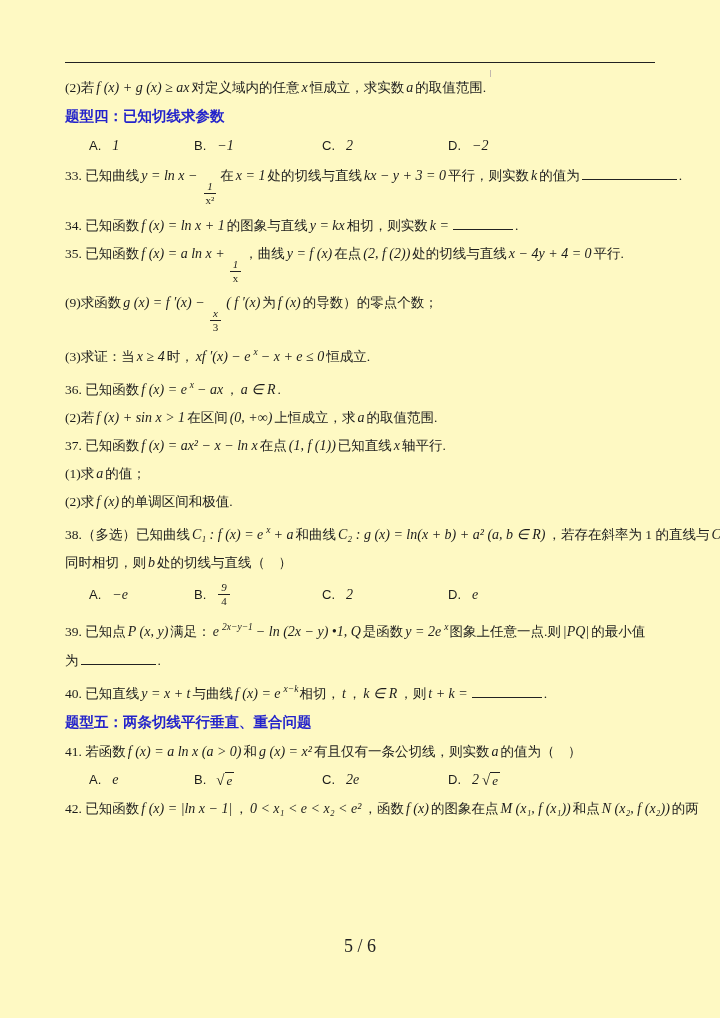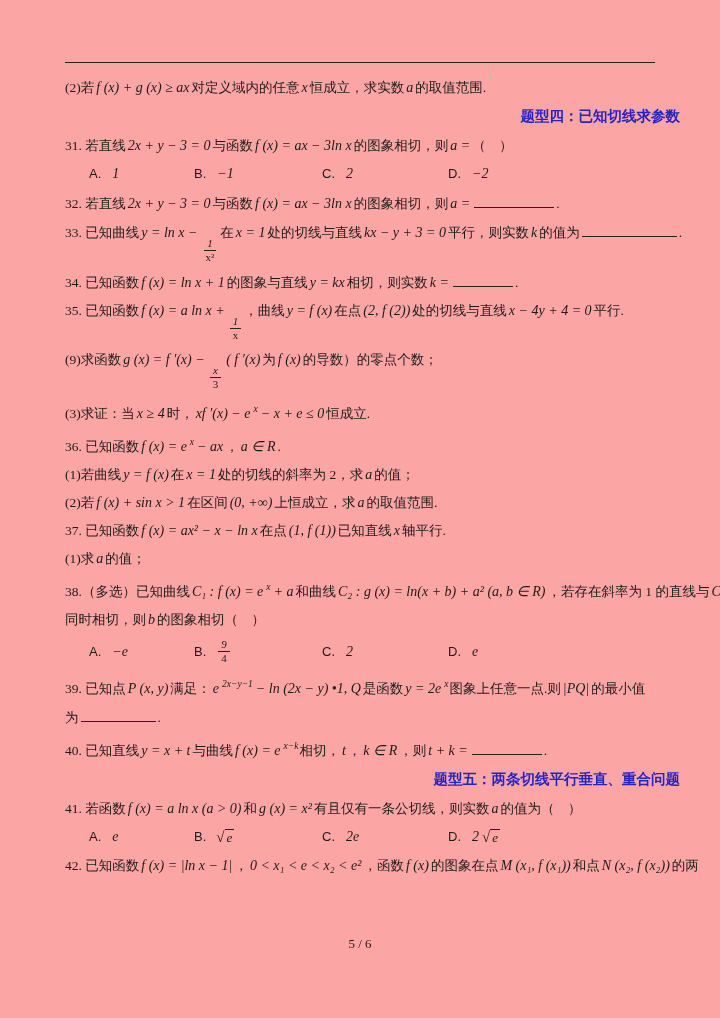--- a/index.html
+++ b/index.html
@@ -1,19 +1,19 @@
 <!DOCTYPE html>
 <html style="--heading-blue: #2323cb;"><head>
 <meta charset="utf-8">
 <style>
   html,body{margin:0;padding:0;background:#ffffff;}
   .page{
     position:relative;
     width:720px;height:1018px;
-    background:#fca5a5;
+    background:#fef9c3;
     font-family:"Liberation Serif", serif;
     color:#1c1c1c;
     overflow:hidden;
   }
   .top-rule{
     position:absolute;left:65px;right:65px;top:62px;
     border-top:1.6px solid #222;
   }
   .cursor-mark{
     position:absolute;left:490px;top:70px;width:1px;height:7px;background:#c2b8ae;
@@ -23,21 +23,20 @@
     font-size:13.5px;line-height:20px;margin-bottom:8px;
     white-space:nowrap;
   }
   .para{}
   .heading{
     color:var(--heading-blue,#2323cb);
     font-weight:bold;
     font-family:"Liberation Sans", sans-serif;
     font-size:14.5px;
     margin:0 0 10px 0;
-    text-align:right;
   }
   .tk-t{}
   .tk-m{font-style:italic;font-size:14px;padding:0 2px;}
   .tk-sup{font-size:9.5px;vertical-align:6px;padding:0 1px;font-style:italic;}
   .tk-frac{
     display:inline-flex;flex-direction:column;align-items:center;
     vertical-align:-10px;margin:0 3px;font-size:11px;line-height:13px;
   }
   .fr-n{border-bottom:1px solid #222;padding:0 3px;font-style:italic;}
   .fr-d{padding:0 3px;}
@@ -52,73 +51,71 @@
   .opt{display:inline-flex;align-items:center;}
   .opt:nth-of-type(1){width:105px;}
   .opt:nth-of-type(2){width:128px;}
   .opt:nth-of-type(3){width:126px;}
   .opt-label{
     font-family:"Liberation Sans", sans-serif;
     font-size:13px;margin-right:9px;
   }
   .footer{
     position:absolute;left:0;right:0;top:936px;
-    text-align:center;font-size:13px;color:#222;
+    text-align:center;font-size:18px;color:#222;
   }
 </style>
 </head>
 <body>
 
 <div class="page">
   <div class="top-rule"></div>
   <div class="cursor-mark"></div>
   <div class="content" id="content">
       <div class="line para"><span class="tk-t">(2)若</span><span class="tk-m">f (x) + g (x) ≥ ax</span><span class="tk-t">对定义域内的任意</span><span class="tk-m">x</span><span class="tk-t">恒成立，求实数</span><span class="tk-m">a</span><span class="tk-t">的取值范围.</span></div>
       <div class="line heading"><span class="tk-t">题型四：已知切线求参数</span></div>
-      <div class="line para"><span class="tk-t">31. 若直线</span><span class="tk-m">2x + y − 3 = 0</span><span class="tk-t">与函数</span><span class="tk-m">f (x) = ax − 3ln x</span><span class="tk-t">的图象相切，则</span><span class="tk-m">a =</span><span class="tk-t">（　）</span></div>
       <div class="line options">
         <span class="opt">
           <span class="opt-label">A.</span>
           <span class="tk-m">1</span>
         </span>
         <span class="opt">
           <span class="opt-label">B.</span>
           <span class="tk-m">−1</span>
         </span>
         <span class="opt">
           <span class="opt-label">C.</span>
           <span class="tk-m">2</span>
         </span>
         <span class="opt">
           <span class="opt-label">D.</span>
           <span class="tk-m">−2</span>
         </span>
       </div>
-      <div class="line para"><span class="tk-t">32. 若直线</span><span class="tk-m">2x + y − 3 = 0</span><span class="tk-t">与函数</span><span class="tk-m">f (x) = ax − 3ln x</span><span class="tk-t">的图象相切，则</span><span class="tk-m">a =</span><span class="tk-blank" style="width: 80px;"></span><span class="tk-t">.</span></div>
       <div class="line para"><span class="tk-t">33. 已知曲线</span><span class="tk-m">y = ln x −</span><span class="tk-frac">
           <span class="fr-n">1</span>
           <span class="fr-d">x²</span>
         </span><span class="tk-t">在</span><span class="tk-m">x = 1</span><span class="tk-t">处的切线与直线</span><span class="tk-m">kx − y + 3 = 0</span><span class="tk-t">平行，则实数</span><span class="tk-m">k</span><span class="tk-t">的值为</span><span class="tk-blank" style="width: 95px;"></span><span class="tk-t">.</span></div>
       <div class="line para"><span class="tk-t">34. 已知函数</span><span class="tk-m">f (x) = ln x + 1</span><span class="tk-t">的图象与直线</span><span class="tk-m">y = kx</span><span class="tk-t">相切，则实数</span><span class="tk-m">k =</span><span class="tk-blank" style="width: 60px;"></span><span class="tk-t">.</span></div>
       <div class="line para"><span class="tk-t">35. 已知函数</span><span class="tk-m">f (x) = a ln x +</span><span class="tk-frac">
           <span class="fr-n">1</span>
           <span class="fr-d">x</span>
         </span><span class="tk-t">，曲线</span><span class="tk-m">y = f (x)</span><span class="tk-t">在点</span><span class="tk-m">(2, f (2))</span><span class="tk-t">处的切线与直线</span><span class="tk-m">x − 4y + 4 = 0</span><span class="tk-t">平行.</span></div>
       <div class="line para"><span class="tk-t">(9)求函数</span><span class="tk-m">g (x) = f ′(x) −</span><span class="tk-frac">
           <span class="fr-n">x</span>
           <span class="fr-d">3</span>
         </span><span class="tk-m">( f ′(x)</span><span class="tk-t">为</span><span class="tk-m">f (x)</span><span class="tk-t">的导数）的零点个数；</span></div>
       <div class="line para"><span class="tk-t">(3)求证：当</span><span class="tk-m">x ≥ 4</span><span class="tk-t">时，</span><span class="tk-m">xf ′(x) − e</span><span class="tk-sup">x</span><span class="tk-m">− x + e ≤ 0</span><span class="tk-t">恒成立.</span></div>
       <div class="line para"><span class="tk-t">36. 已知函数</span><span class="tk-m">f (x) = e</span><span class="tk-sup">x</span><span class="tk-m">− ax</span><span class="tk-t">，</span><span class="tk-m">a ∈ R</span><span class="tk-t">.</span></div>
-      <div class="line para"><span class="tk-t">(1)若曲线</span><span class="tk-m">y = f (x)</span><span class="tk-t">在</span><span class="tk-m">x = 1</span><span class="tk-t">处的切线的斜率为 2，求</span><span class="tk-m">a</span><span class="tk-t">的值；</span></div>
       <div class="line para"><span class="tk-t">(2)若</span><span class="tk-m">f (x) + sin x &gt; 1</span><span class="tk-t">在区间</span><span class="tk-m">(0, +∞)</span><span class="tk-t">上恒成立，求</span><span class="tk-m">a</span><span class="tk-t">的取值范围.</span></div>
       <div class="line para"><span class="tk-t">37. 已知函数</span><span class="tk-m">f (x) = ax² − x − ln x</span><span class="tk-t">在点</span><span class="tk-m">(1, f (1))</span><span class="tk-t">已知直线</span><span class="tk-m">x</span><span class="tk-t">轴平行.</span></div>
       <div class="line para"><span class="tk-t">(1)求</span><span class="tk-m">a</span><span class="tk-t">的值；</span></div>
+      <div class="line para"><span class="tk-t">(2)求</span><span class="tk-m">f (x)</span><span class="tk-t">的单调区间和极值.</span></div>
       <div class="line para"><span class="tk-t">38.（多选）已知曲线</span><span class="tk-m">C₁ : f (x) = e</span><span class="tk-sup">x</span><span class="tk-m">+ a</span><span class="tk-t">和曲线</span><span class="tk-m">C₂ : g (x) = ln(x + b) + a² (a, b ∈ R)</span><span class="tk-t">，若存在斜率为 1 的直线与</span><span class="tk-m">C₁, C₂</span></div>
-      <div class="line para"><span class="tk-t">同时相切，则</span><span class="tk-m">b</span><span class="tk-t">的图象相切（　）</span></div>
+      <div class="line para"><span class="tk-t">同时相切，则</span><span class="tk-m">b</span><span class="tk-t">处的切线与直线（　）</span></div>
       <div class="line options">
         <span class="opt">
           <span class="opt-label">A.</span>
           <span class="tk-m">−e</span>
         </span>
         <span class="opt">
           <span class="opt-label">B.</span>
           <span class="tk-frac">
             <span class="fr-n">9</span>
             <span class="fr-d">4</span>

